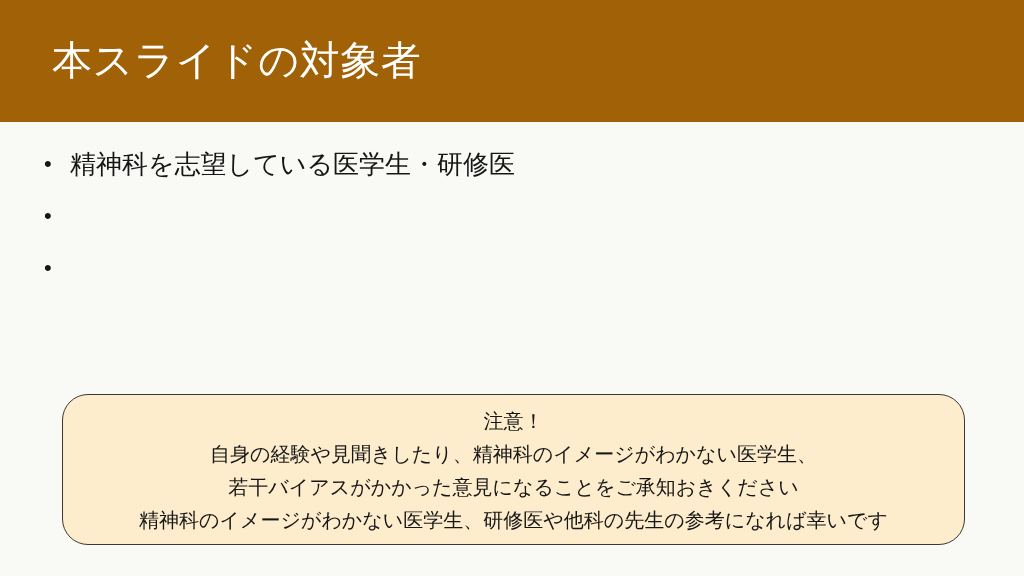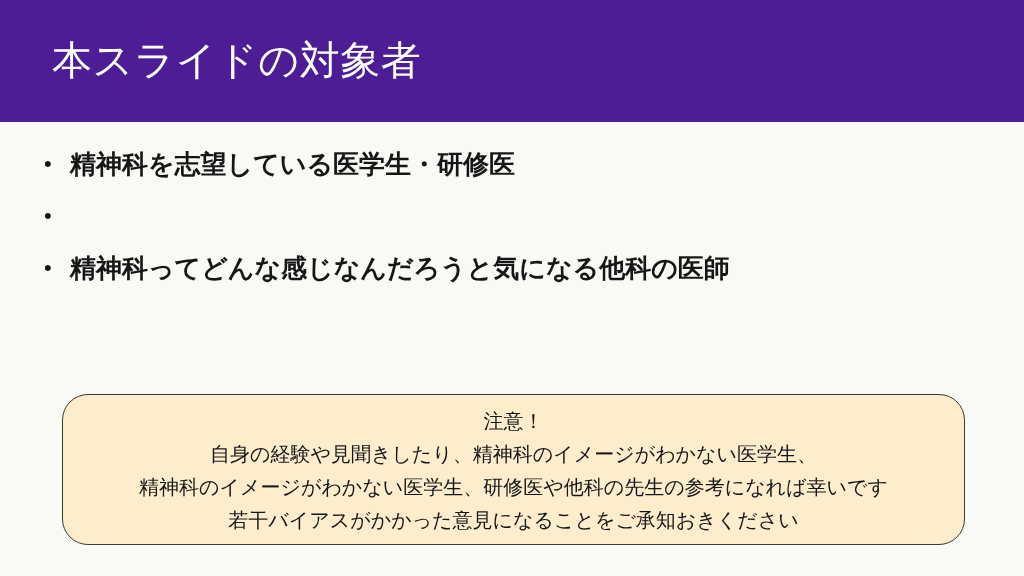--- a/index.html
+++ b/index.html
@@ -19,21 +19,21 @@
     height: 576px;
     background: #f9faf6;
   }
   
   .title-banner {
     position: absolute;
     left: 0;
     top: 0;
     width: 1024px;
     height: 122px;
-    background: #4c1d95;
+    background: #a16207;
   }
   .title-text {
     position: absolute;
     left: 52px;
     top: 36px;
     font-size: 40px;
     line-height: 48px;
     color: #ffffff;
     font-weight: 400;
     letter-spacing: 0.5px;
@@ -57,21 +57,20 @@
   .bullet-marker {
     width: 26px;
     flex: 0 0 26px;
     font-size: 22px;
     line-height: 52px;
     color: #161616;
     text-align: left;
   }
   .bullet-label {
     flex: 0 1 auto;
-    font-weight: bold;
   }
   
   .callout {
     position: absolute;
     left: 62px;
     top: 394px;
     width: 903px;
     height: 151px;
     box-sizing: border-box;
     background: #fdedcc;
@@ -106,25 +105,24 @@
       <span class="bullet-marker">•</span>
       <span class="bullet-label">精神科を志望している医学生・研修医</span>
     </div>
 
     <div class="bullet-item">
       <span class="bullet-marker">•</span>
     </div>
 
     <div class="bullet-item">
       <span class="bullet-marker">•</span>
-      <span class="bullet-label">精神科ってどんな感じなんだろうと気になる他科の医師</span>
     </div>
 
   </div>
 
   <div class="callout">
     <div class="callout-line">注意！</div>
     <div class="callout-line">自身の経験や見聞きしたり、精神科のイメージがわかない医学生、</div>
+    <div class="callout-line">若干バイアスがかかった意見になることをご承知おきください</div>
     <div class="callout-line">精神科のイメージがわかない医学生、研修医や他科の先生の参考になれば幸いです</div>
-    <div class="callout-line">若干バイアスがかかった意見になることをご承知おきください</div>
   </div>
 
 </div>
 
 </body></html>

